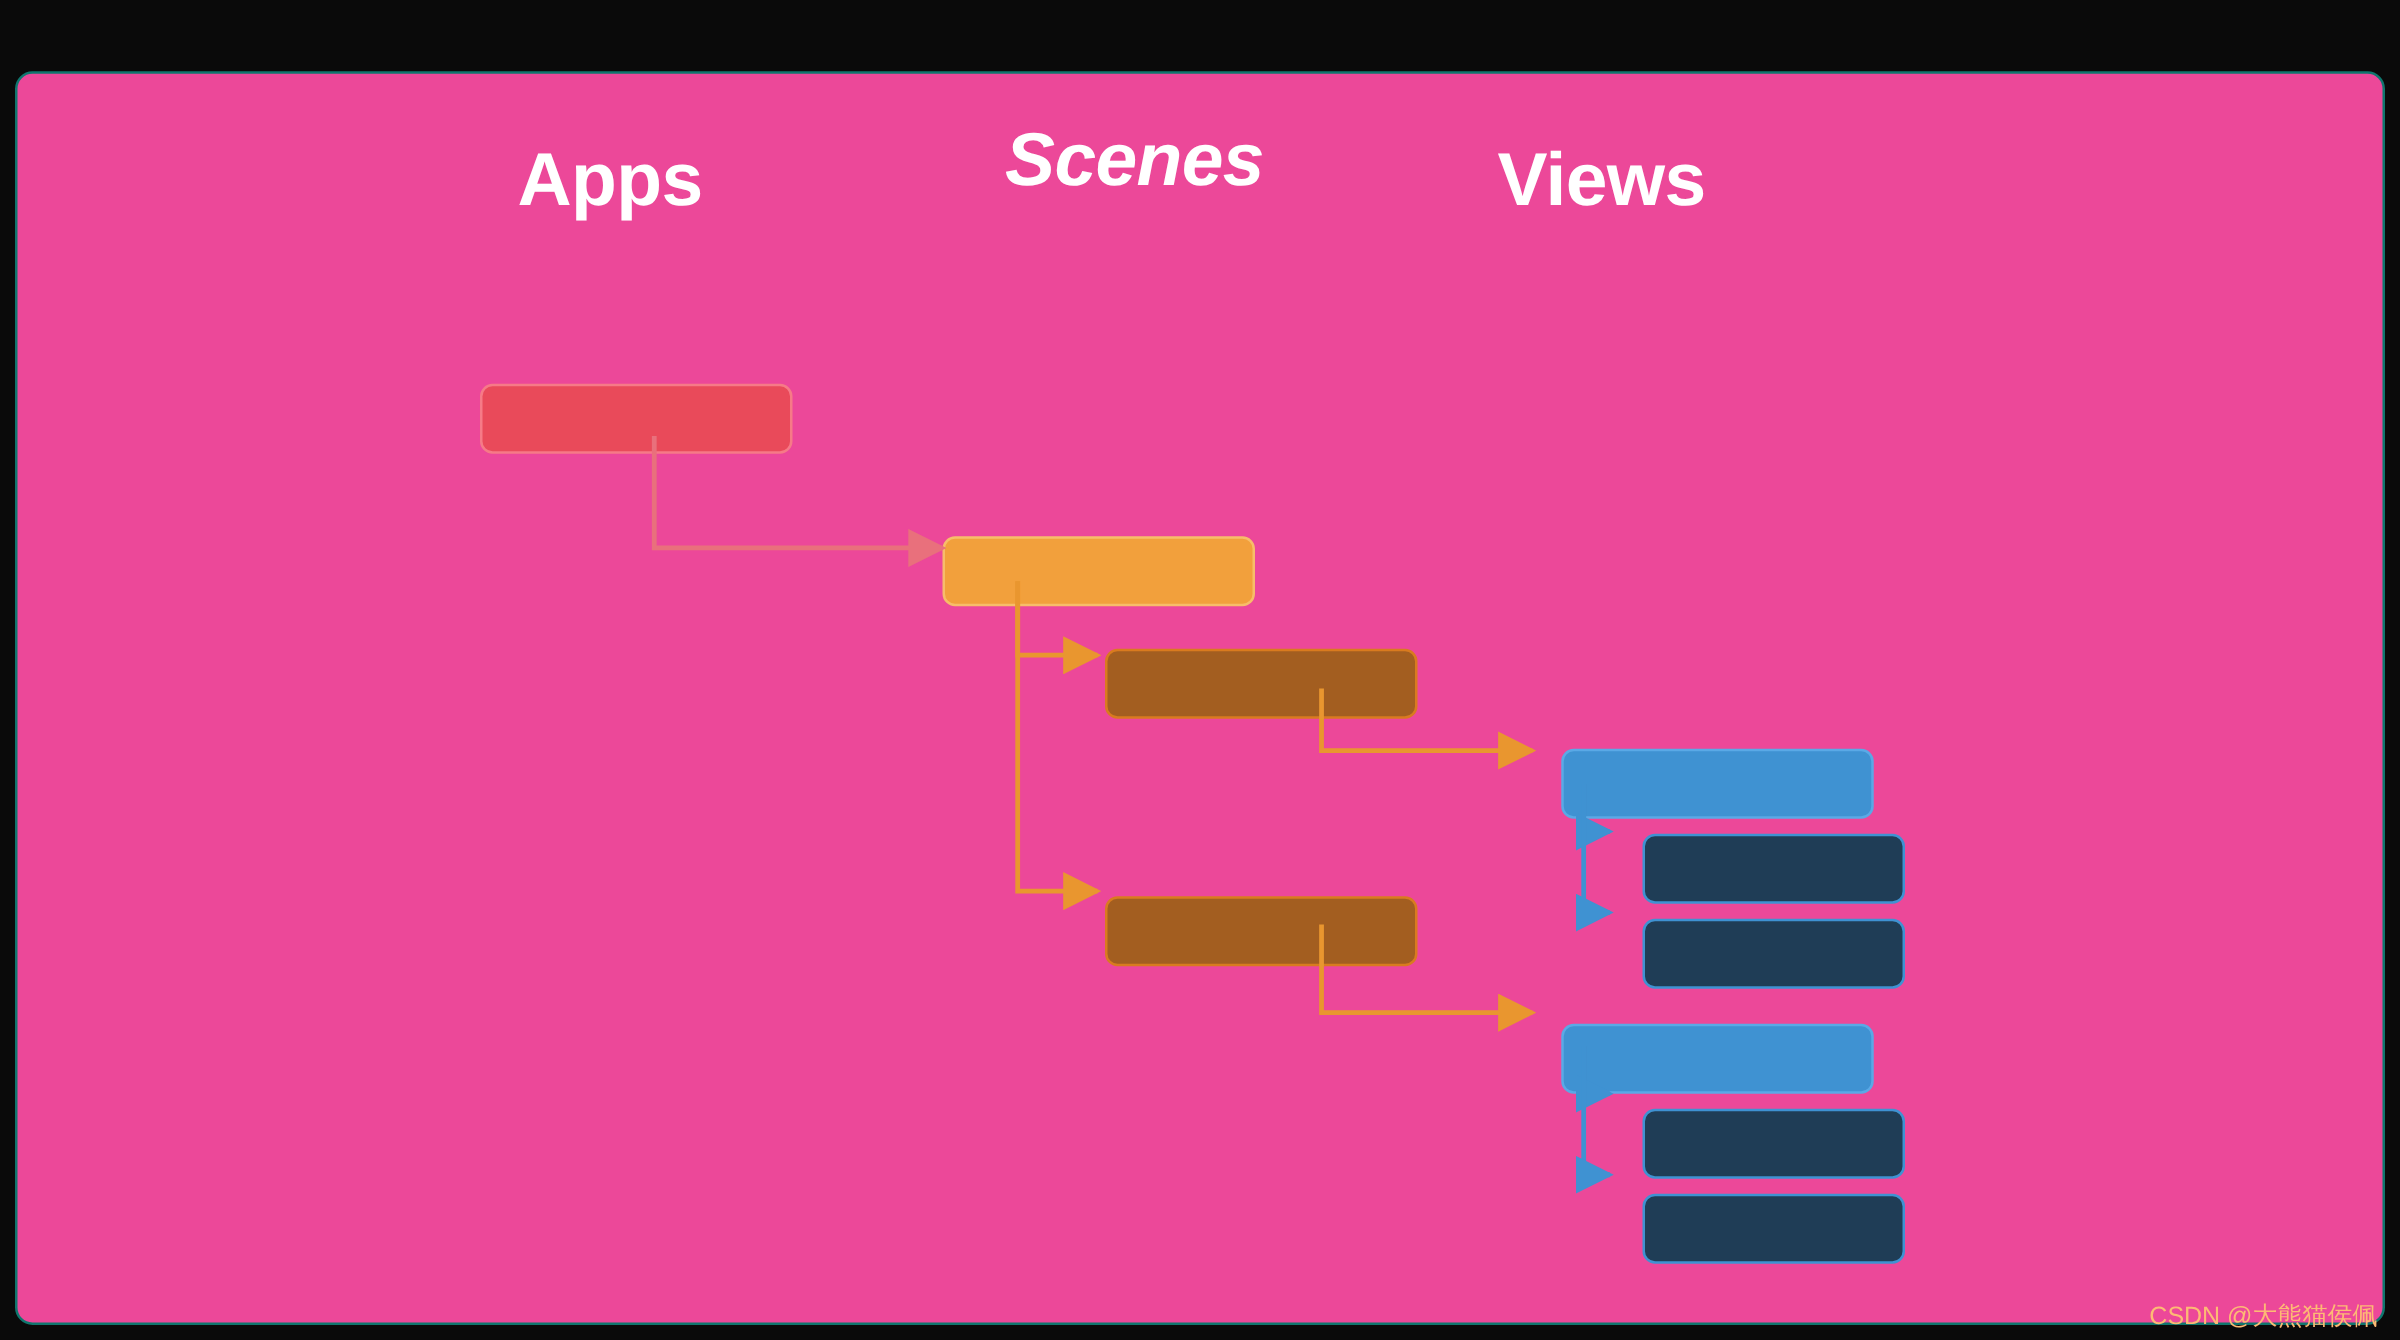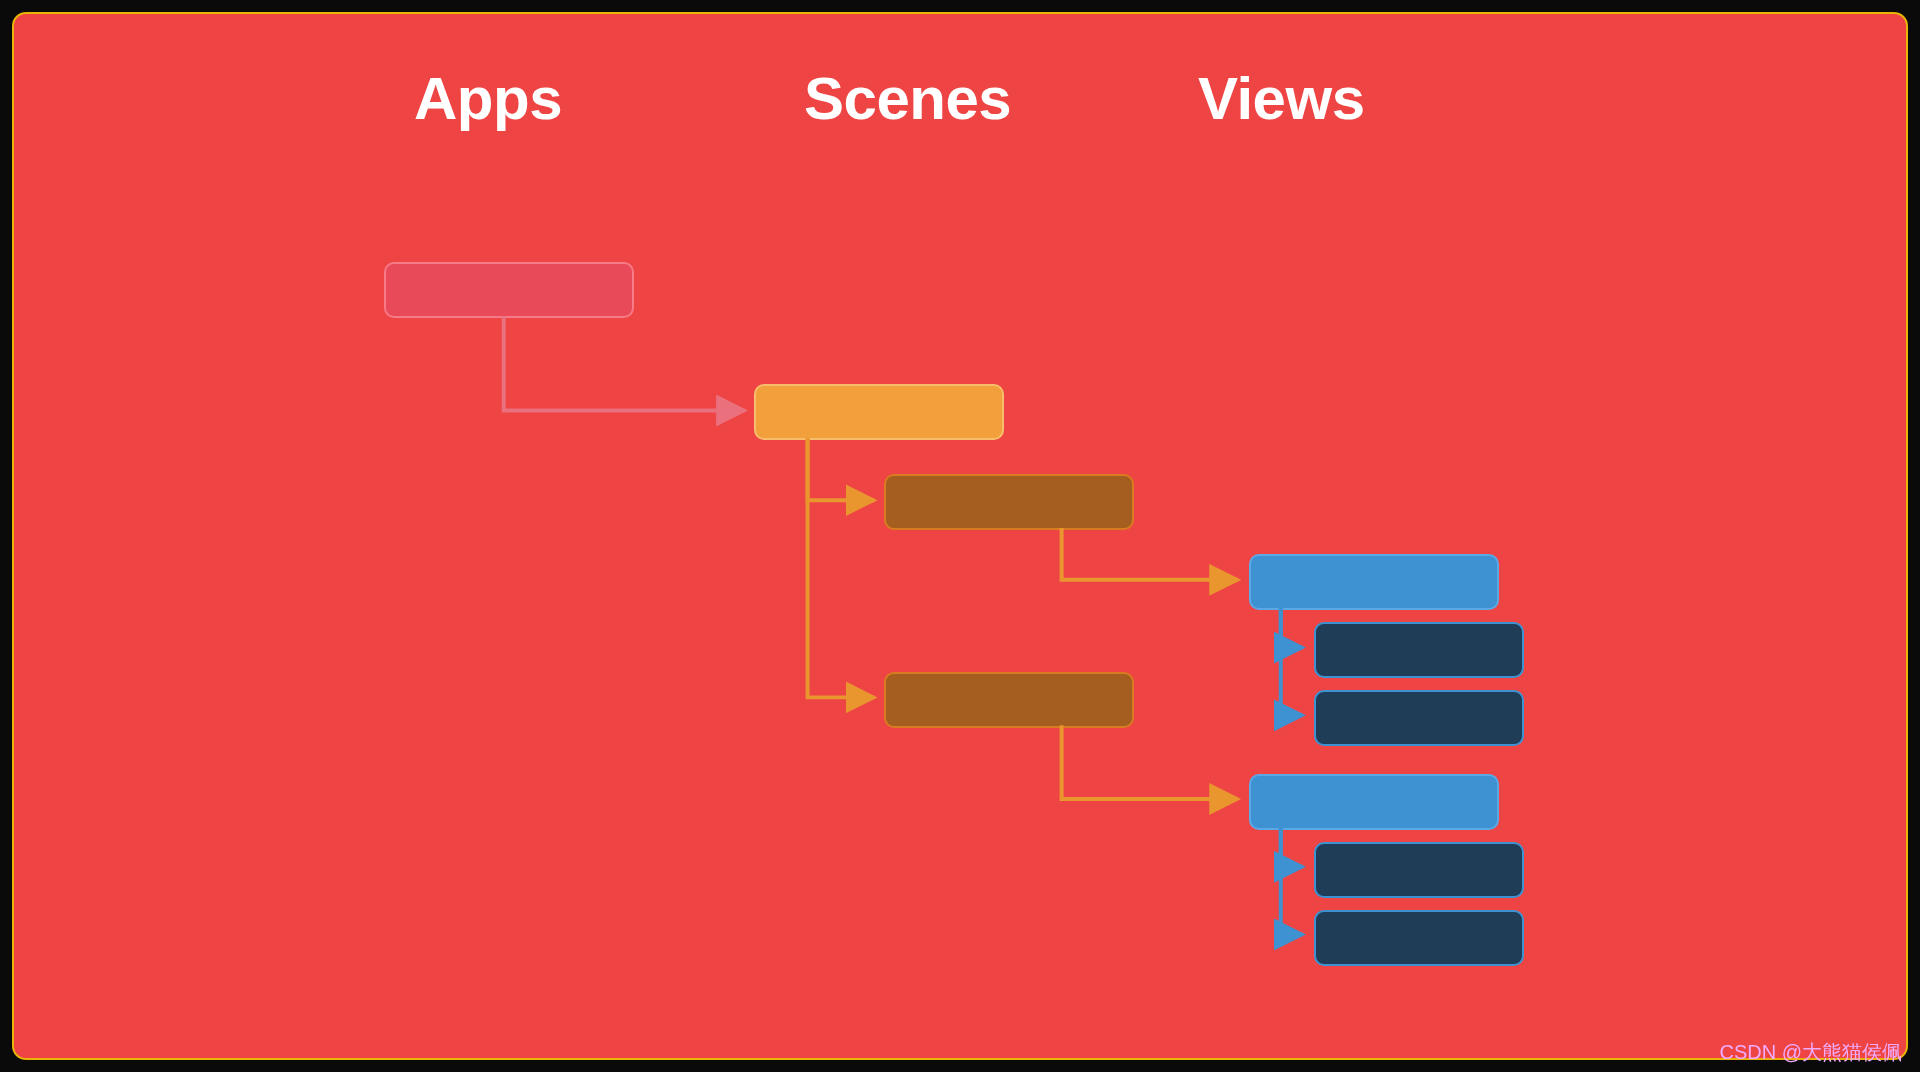--- a/index.html
+++ b/index.html
@@ -7,23 +7,24 @@
       width: 1920px;
       height: 1072px;
       background: #0a0a0a;
       font-family: -apple-system, "Helvetica Neue", Arial, sans-serif;
       position: relative;
       overflow: hidden;
     }
     .frame {
       position: absolute;
       inset: 12px;
-      border: 2px solid #eab308;
+      border: 2px solid #0f766e;
       border-radius: 14px;
-      background: #ef4444;
+      background: #ec4899;
+      margin-top: 45px;
     }
     .heading {
       position: absolute;
       color: #fff;
       font-weight: 700;
       font-size: 60px;
       letter-spacing: -0.5px;
     }
     .box {
       position: absolute;
@@ -32,39 +33,39 @@
     }
     .box.red   { background: #e94a5a; border: 2px solid #f67a87; }
     .box.orange{ background: #f2a03c; border: 2px solid #f7bd6a; }
     .box.brown { background: #a35e20; border: 2px solid #d97b1f; }
     .box.blue  { background: #3f92d2; border: 2px solid #5aa9e6; }
     .box.navy  { background: #1f3d56; border: 2px solid #3f92d2; }
     .watermark {
       position: absolute;
       bottom: 6px;
       right: 18px;
-      color: #f0abfc;
+      color: #fdba74;
       font-size: 20px;
       font-family: sans-serif;
     }
     svg.arrows {
       position: absolute;
       inset: 0;
       width: 100%;
       height: 100%;
       pointer-events: none;
     }
   </style>
 </head>
 <body>
 
 <div class="frame">
 
   <div class="heading" style="left:400px; top:50px;">Apps</div>
-  <div class="heading" style="left:790px; top:50px;">Scenes</div>
+  <div class="heading" style="left:790px; top:34px;font-style:italic;">Scenes</div>
   <div class="heading" style="left:1184px; top:50px;">Views</div>
 
   <div class="box red" style="left:370px; top:248px; width:250px;"></div>
 
   <div class="box orange" style="left:740px; top:370px; width:250px;"></div>
 
   <div class="box brown" style="left:870px; top:460px; width:250px;"></div>
   <div class="box brown" style="left:870px; top:658px; width:250px;"></div>
 
   <div class="box blue" style="left:1235px; top:540px; width:250px;"></div>

